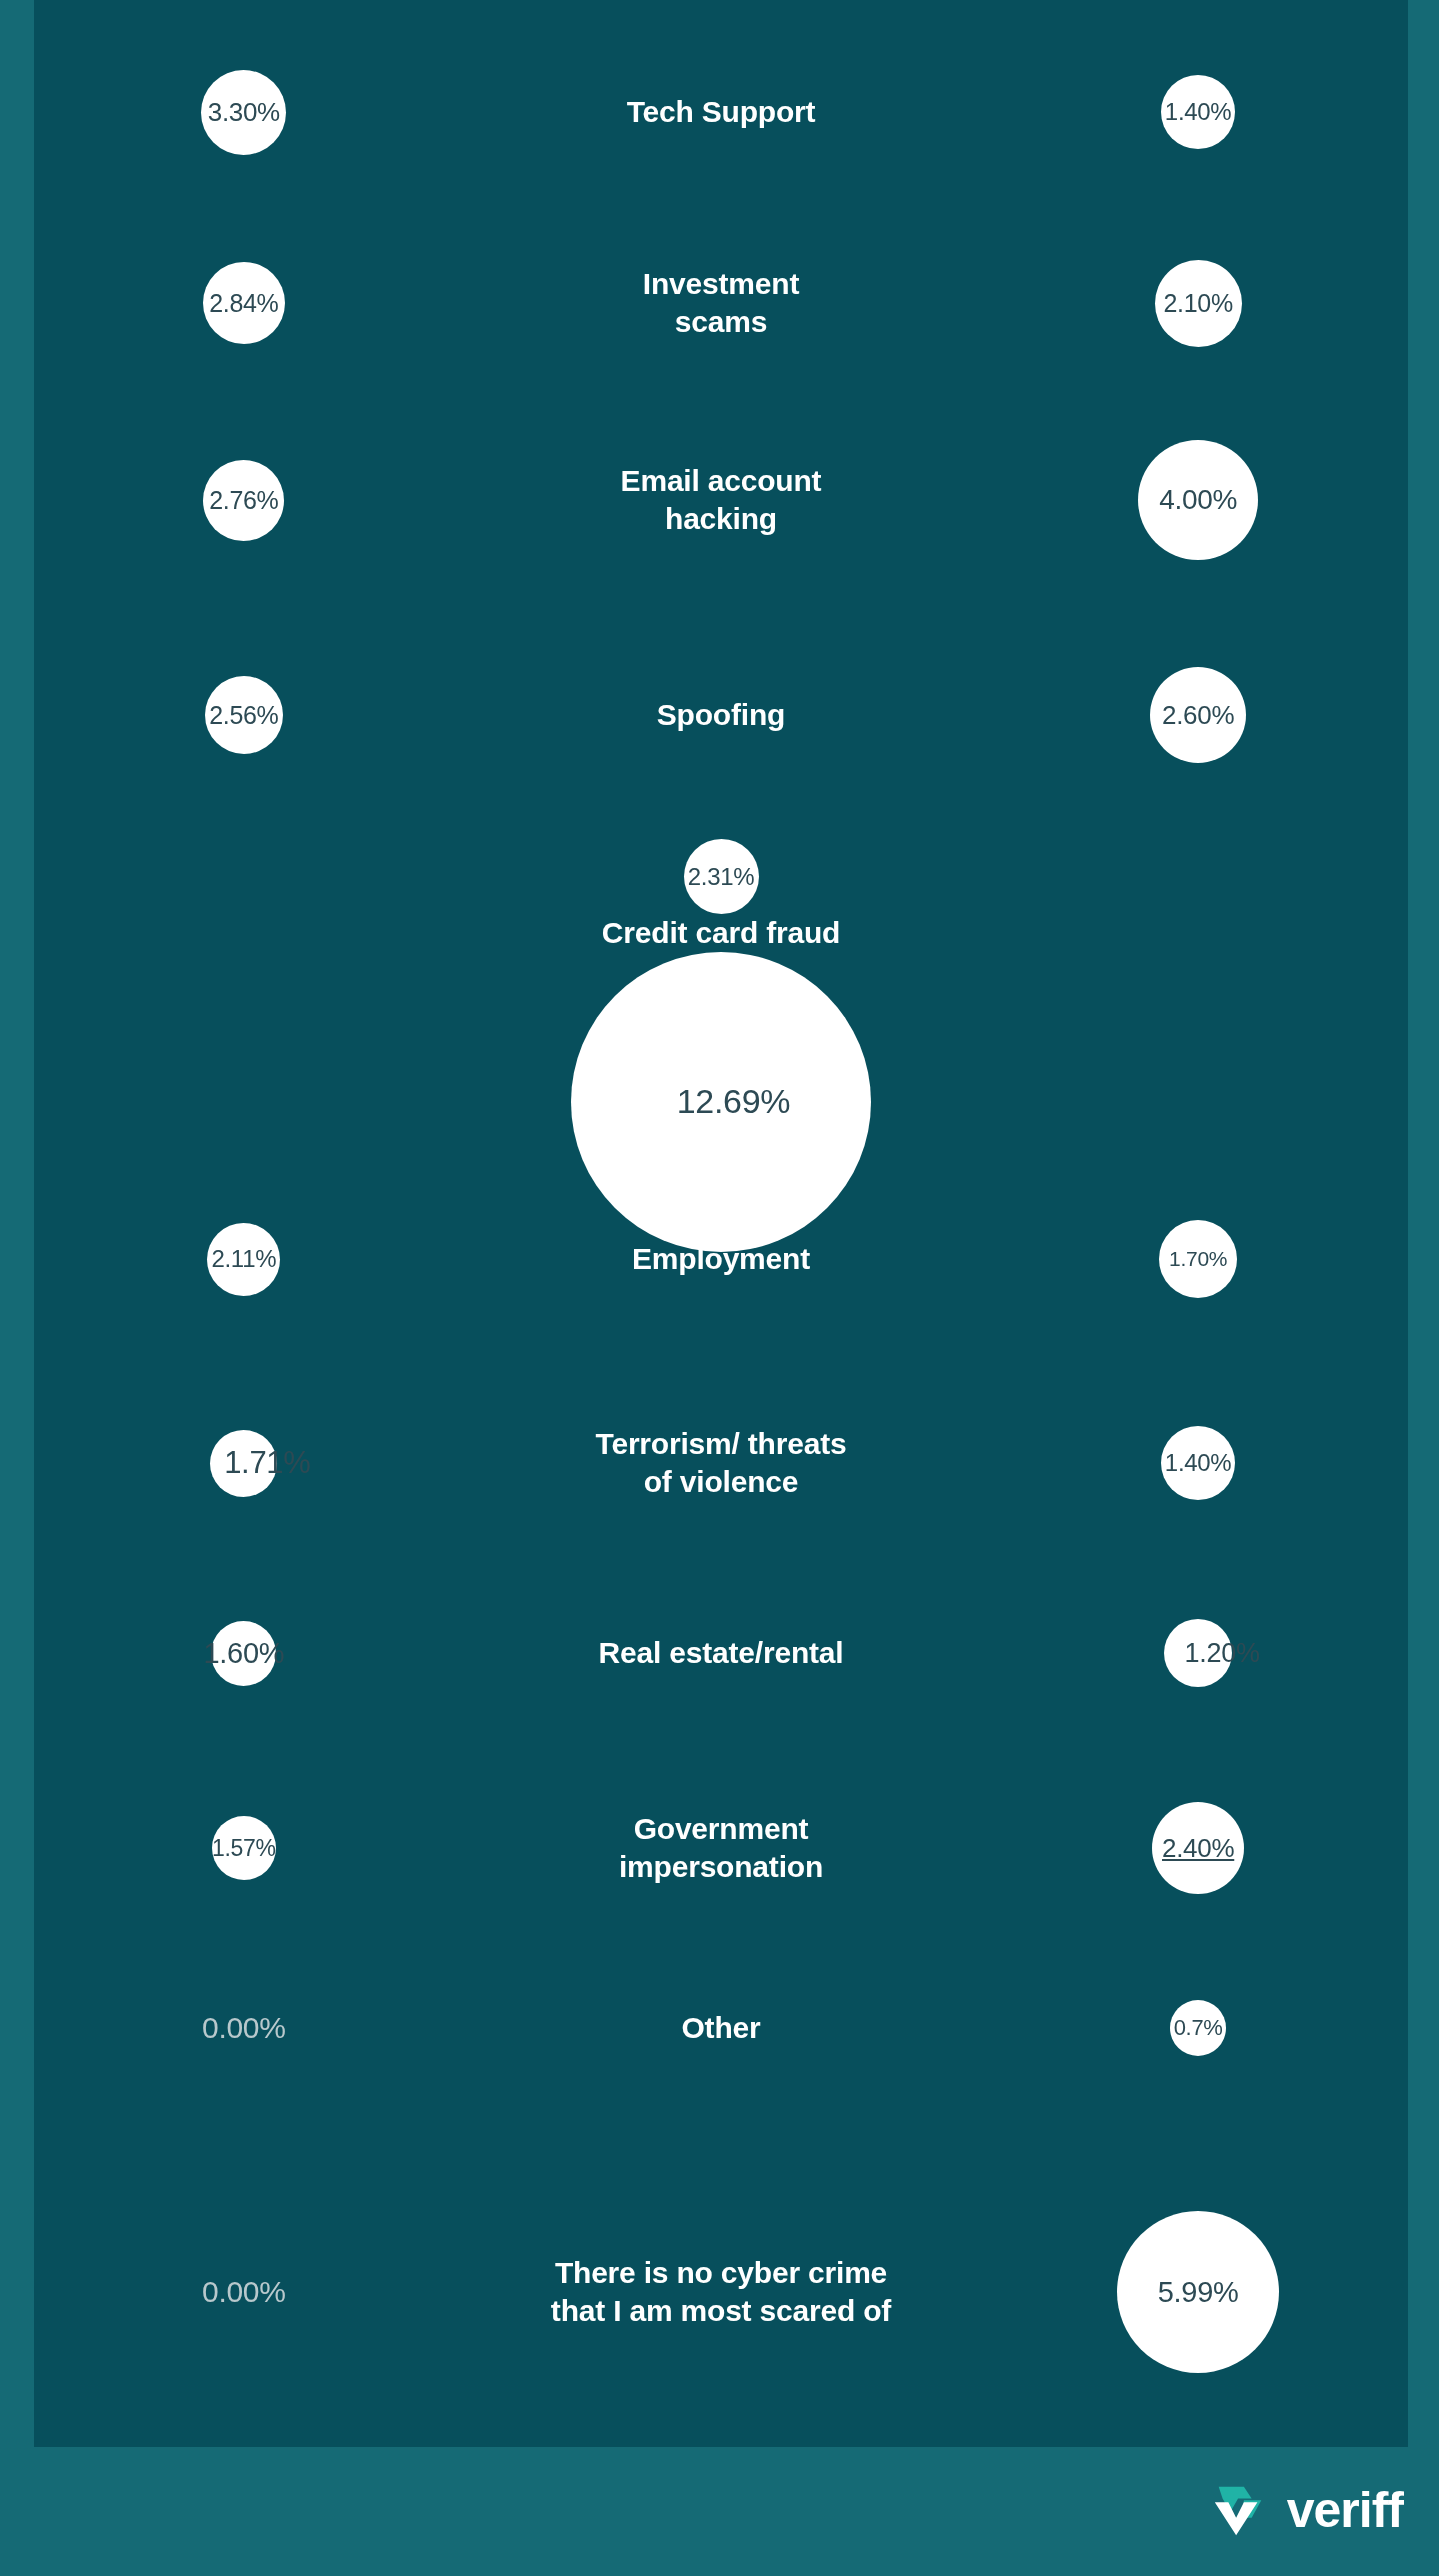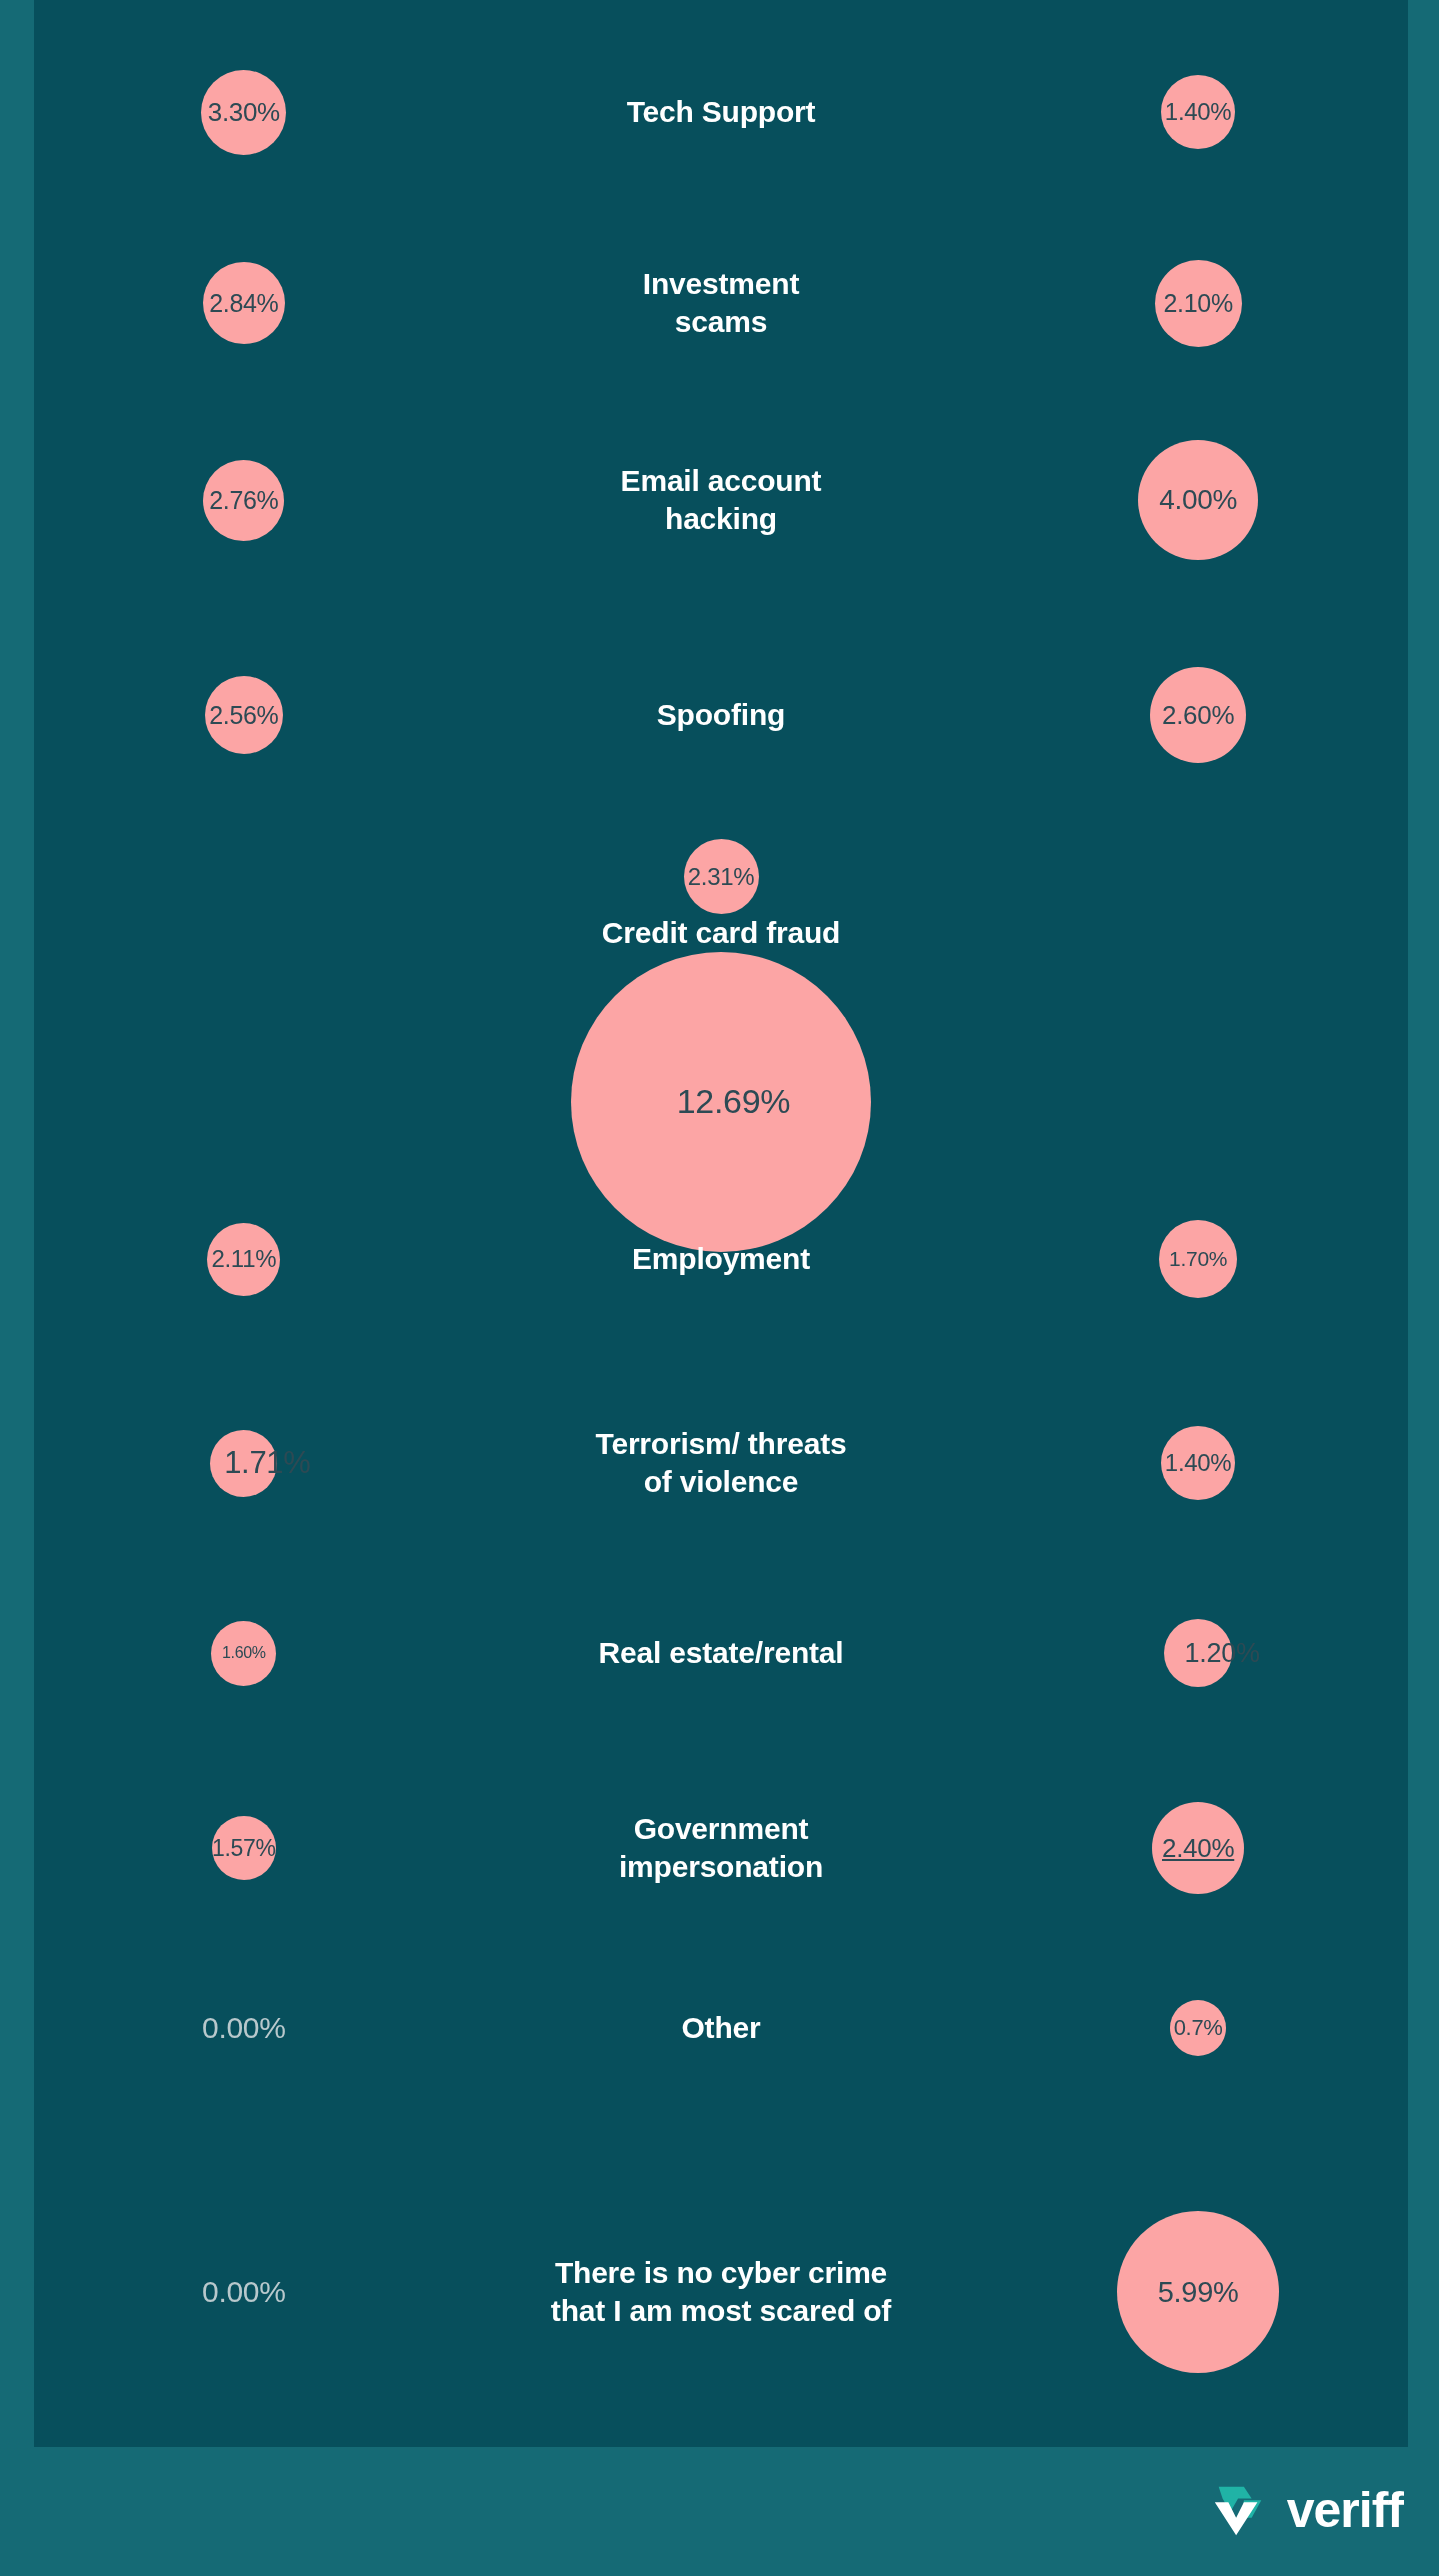--- a/index.html
+++ b/index.html
@@ -28,21 +28,21 @@
     align-items:center;
     justify-content:center;
     position:relative;
   }
   .col-left{ width:420px; justify-content:center; }
   .col-mid { width:535px; justify-content:center; }
   .col-right{ width:420px; justify-content:center; }
 
   .bubble{
     border-radius:50%;
-    background:#fca5a5;
+    background:#ffffff;
     display:flex;
     align-items:center;
     justify-content:center;
     box-sizing:border-box;
   }
   .bubble .val{
     color:#2d4a54;
     font-family:"Liberation Sans", sans-serif;
     font-weight:400;
     white-space:nowrap;
@@ -201,21 +201,21 @@
       </div>
       <div class="cell col-right">
         <div class="bubble" style="width: 74px; height: 74px;">
           <span class="val" style="font-size: 24px;">1.40%</span>
         </div>
       </div>
     </div>
     <div class="row" style="left: 34px; top: 1578px; height: 150px;">
       <div class="cell col-left">
         <div class="bubble" style="width: 65px; height: 65px;">
-          <span class="val" style="font-size: 16px;">1.60%</span>
+          <span class="val" style="font-size: 29px;">1.60%</span>
         </div>
       </div>
       <div class="cell col-mid">
         <div class="label">Real estate/rental</div>
       </div>
       <div class="cell col-right">
         <div class="bubble" style="width: 68px; height: 68px;">
           <span class="val" style="font-size: 27px; padding-left: 48px;">1.20%</span>
         </div>
       </div>

